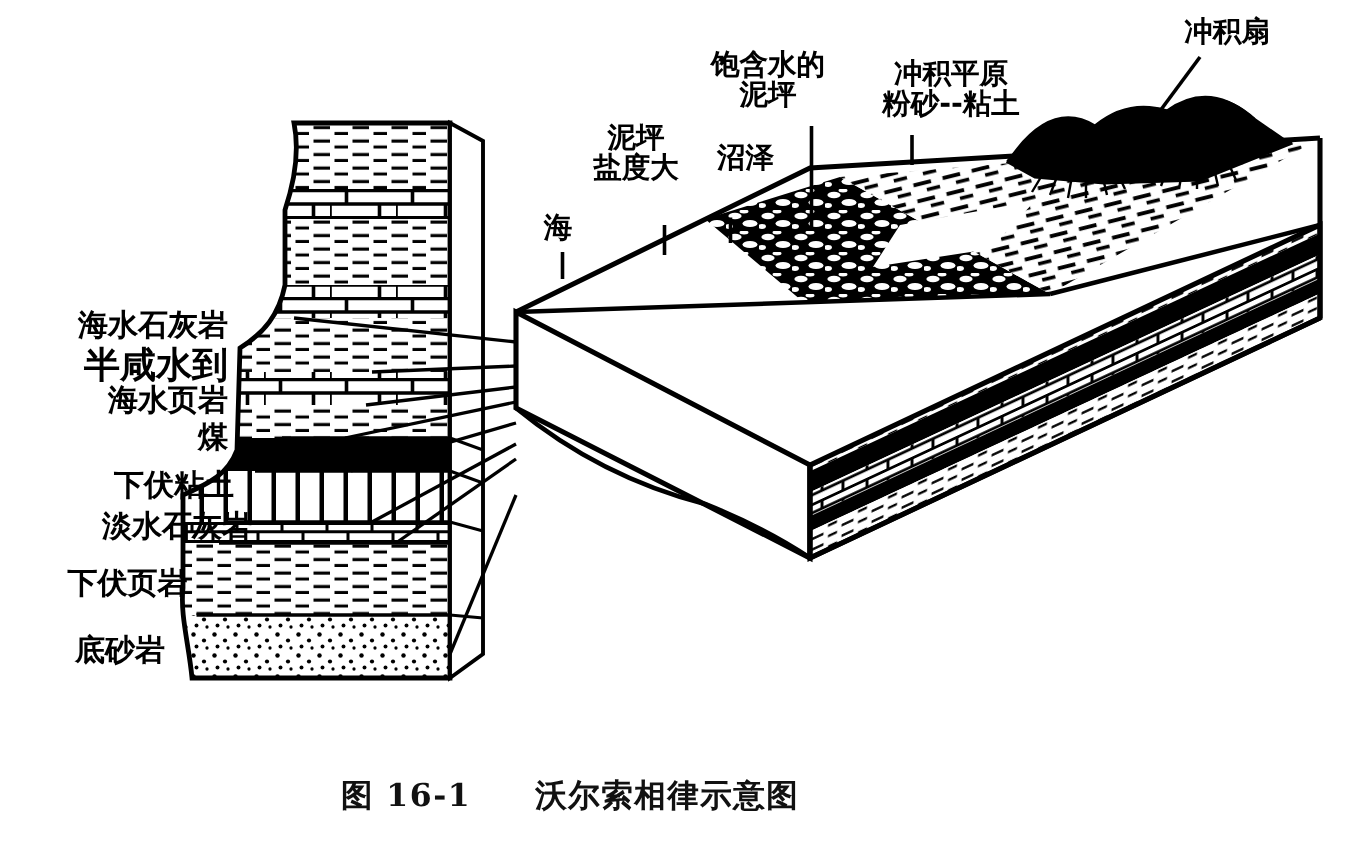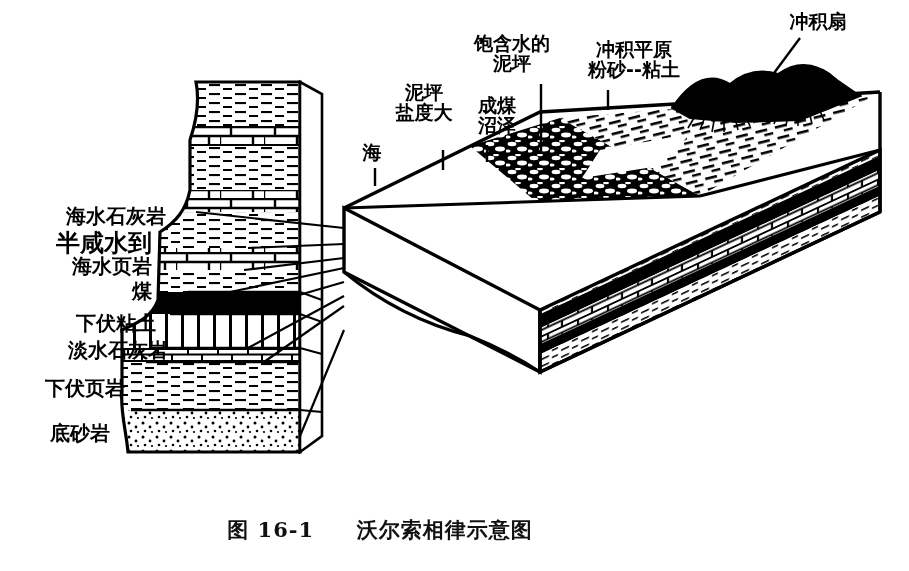--- a/index.html
+++ b/index.html
@@ -232,33 +232,33 @@
         <line x1="375" y1="168" x2="375" y2="186"></line>
         <line x1="443" y1="150" x2="443" y2="170"></line>
         <line x1="487" y1="145" x2="487" y2="162"></line>
         <line x1="541" y1="84" x2="541" y2="152"></line>
         <line x1="608" y1="90" x2="608" y2="110"></line>
         <line x1="800" y1="38" x2="757" y2="96"></line>
       </g>
   </svg>
 
   <div id="columnLabels">
-      <div class="lbl r" style="font-size: 20px; top: 206px; left: 14px; width: 152px;">海水石灰岩</div>
+      <div class="lbl r" style="font-size: 20px; top: 206px; left: 0px; width: 152px;">海水石灰岩</div>
       <div class="lbl r" style="font-size: 24px; top: 231px; left: 0px; width: 152px;">半咸水到</div>
       <div class="lbl r" style="font-size: 20px; top: 256px; left: 0px; width: 152px;">海水页岩</div>
       <div class="lbl r" style="font-size: 20px; top: 281px; left: 0px; width: 152px;">煤</div>
       <div class="lbl r" style="font-size: 20px; top: 313px; left: 0px; width: 156px;">下伏粘土</div>
       <div class="lbl r" style="font-size: 20px; top: 340px; left: 0px; width: 152px; padding-left: 16px;">淡水石灰岩</div>
       <div class="lbl r" style="font-size: 20px; top: 378px; left: 0px; width: 125px;">下伏页岩</div>
       <div class="lbl r" style="font-size: 20px; top: 423px; left: 0px; width: 110px;">底砂岩</div>
     </div>
   <div id="blockLabels">
       <div class="lbl c" style="font-size: 19px; top: 143px; left: 282px; width: 180px;"><div>海</div></div>
       <div class="lbl c" style="font-size: 19px; top: 83px; left: 334px; width: 180px;"><div>泥坪</div><div>盐度大</div></div>
-      <div class="lbl c" style="font-size: 19px; top: 96px; left: 407px; width: 180px;"><div>成煤</div><div>沼泽</div></div>
+      <div class="lbl c" style="font-size: 19px; top: 96px; left: 407px; width: 180px;"><div>沼泽</div></div>
       <div class="lbl c" style="font-size: 19px; top: 34px; left: 422px; width: 180px;"><div>饱含水的</div><div>泥坪</div></div>
       <div class="lbl c" style="font-size: 19px; top: 40px; left: 544px; width: 180px;"><div>冲积平原</div><div>粉砂--粘土</div></div>
       <div class="lbl c" style="font-size: 19px; top: 12px; left: 728px; width: 180px;"><div>冲积扇</div></div>
     </div>
 
   <div id="caption">
     <span>图</span>
     <span class="num">16-1</span>
     <span class="gap"></span>
     <span>沃尔索相律示意图</span>

